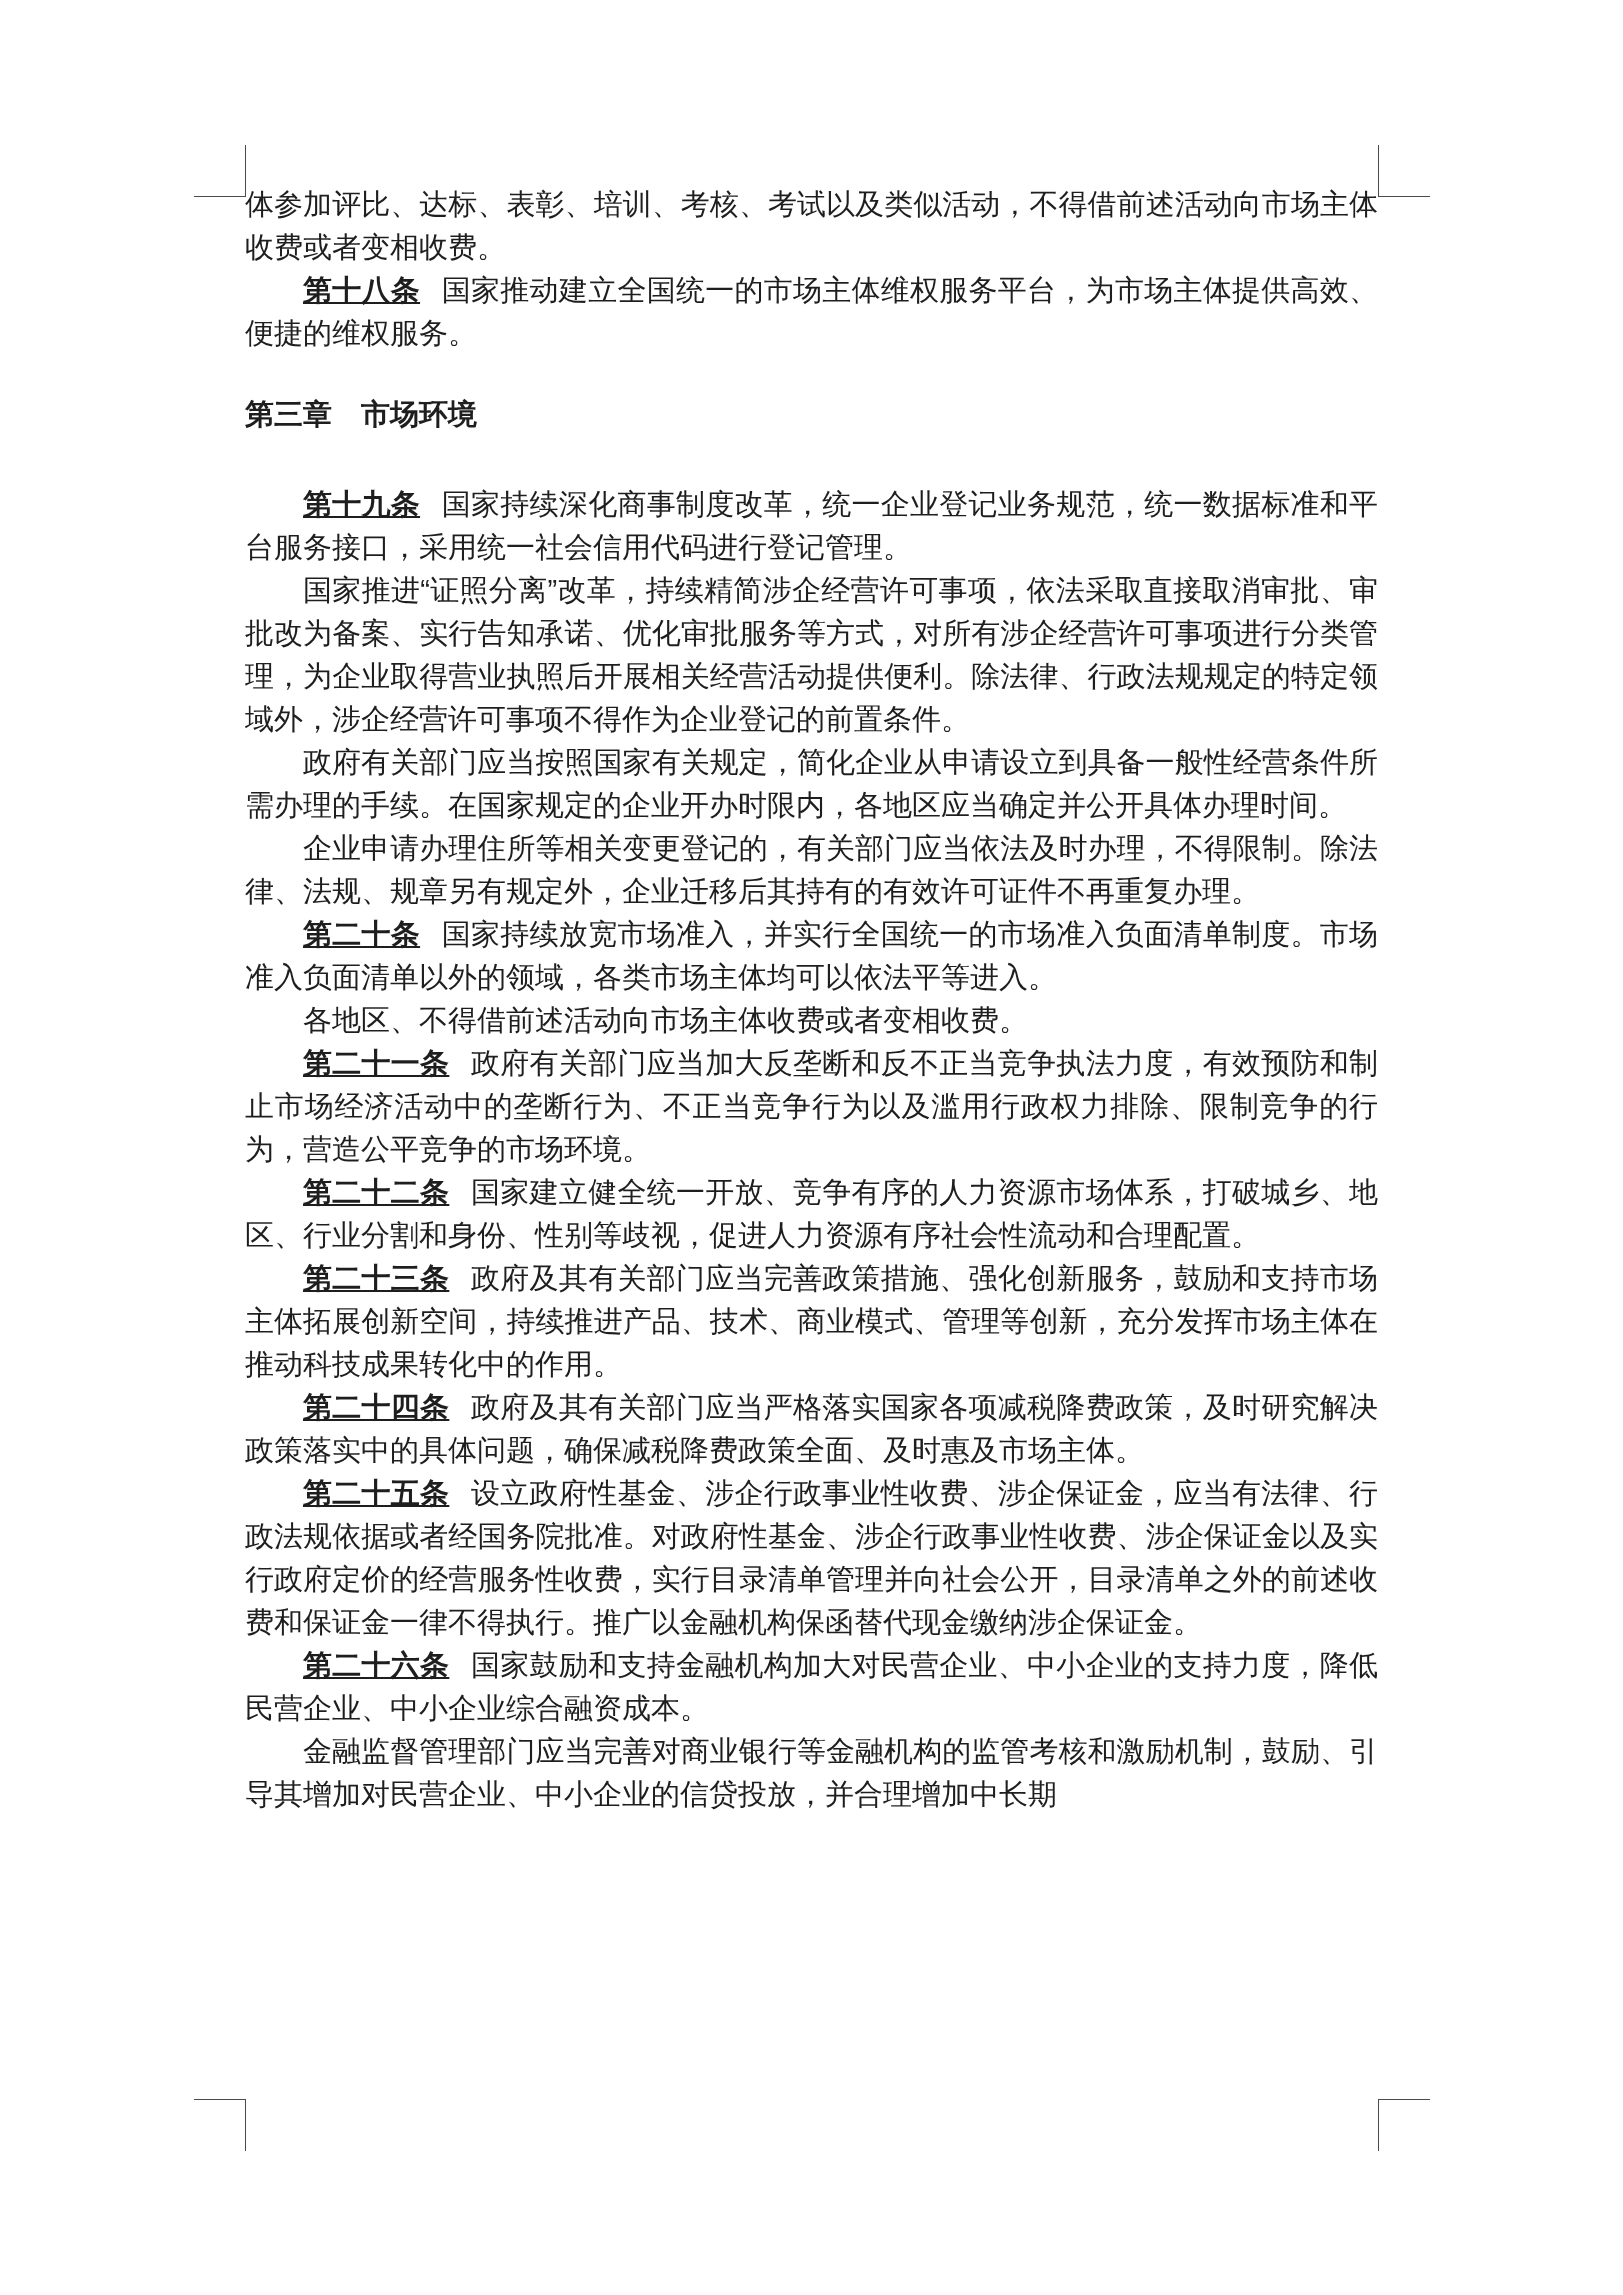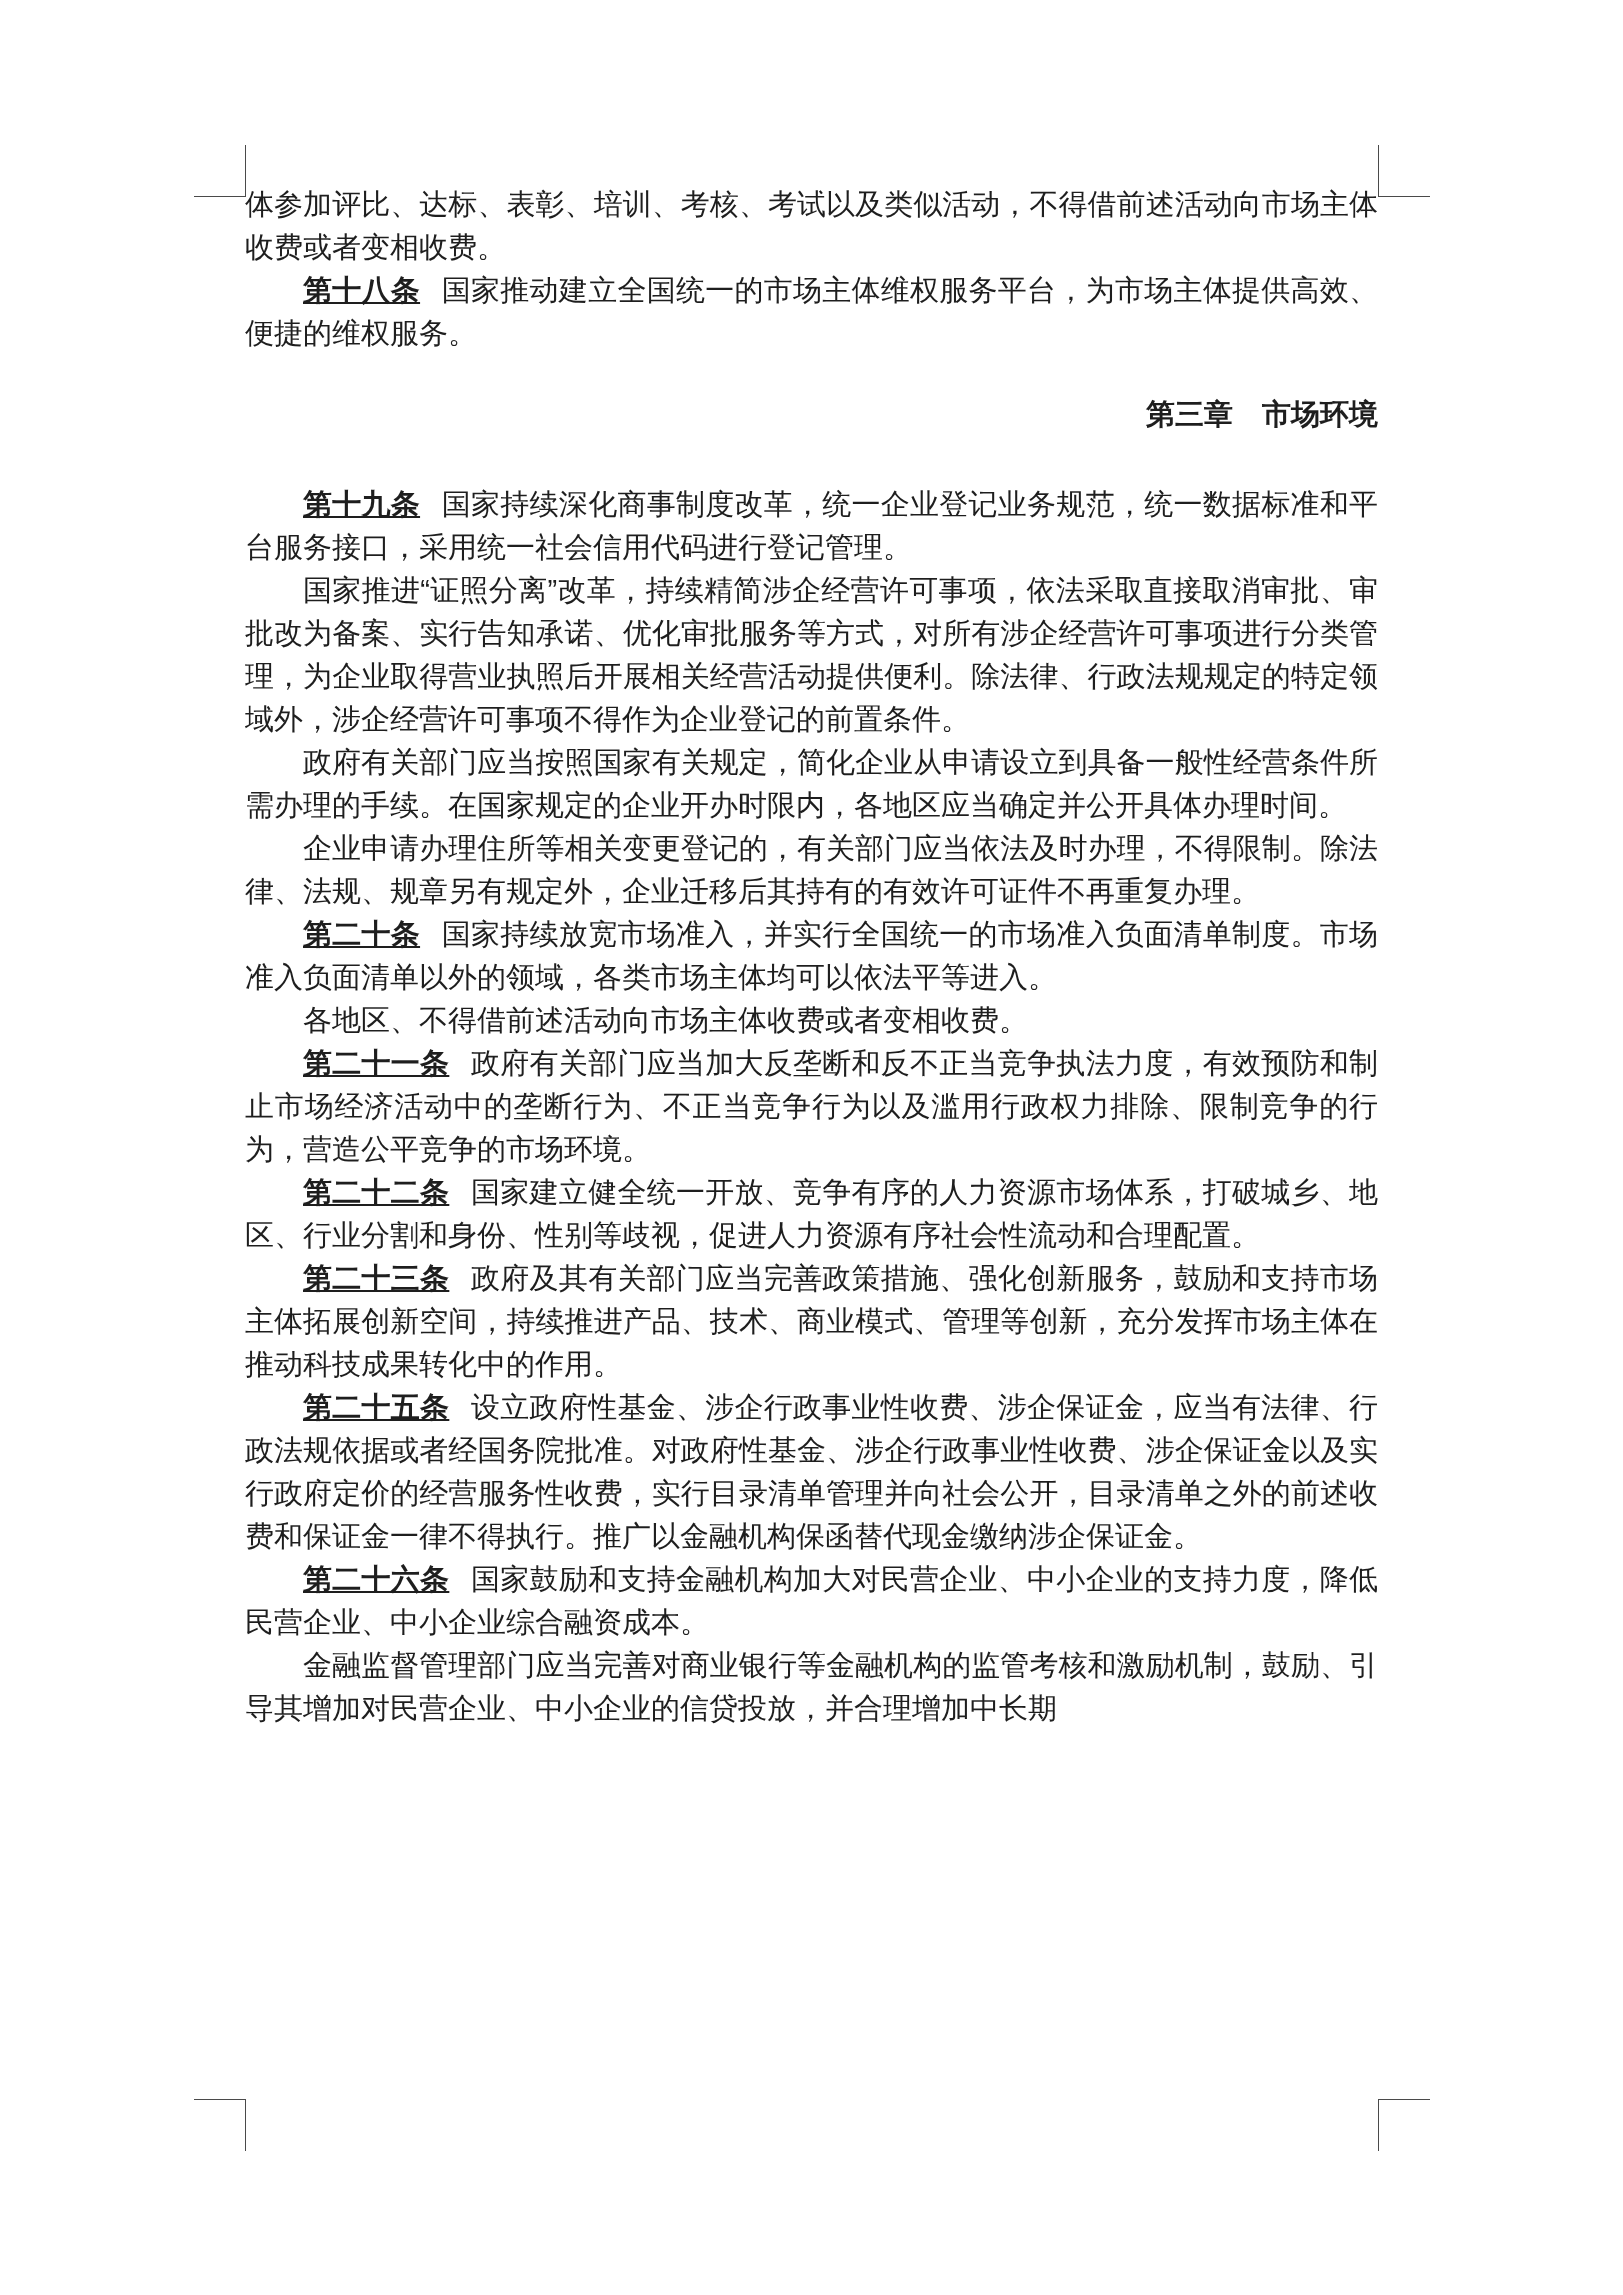--- a/index.html
+++ b/index.html
@@ -38,21 +38,21 @@
     text-align:justify;
   }
   .doc-body p{
     margin:0;
     text-indent:2em;
   }
   .doc-body p.no-indent{text-indent:0;}
   .chapter{
     font-size:29px;
     font-weight:bold;
-    text-align:right;
+    text-align:left;
     text-indent:0;
     margin:38px 0 47px 0;
     color:var(--text-color);
   }
   .art{
     font-weight:bold;
     margin-right:0.75em;
     text-decoration:underline;
   }
 </style>
@@ -70,18 +70,19 @@
       <h2 class="chapter">第三章　市场环境</h2>
       <p class="body-para"><span class="art">第十九条</span><span>国家持续深化商事制度改革，统一企业登记业务规范，统一数据标准和平台服务接口，采用统一社会信用代码进行登记管理。</span></p>
       <p class="body-para">国家推进“证照分离”改革，持续精简涉企经营许可事项，依法采取直接取消审批、审批改为备案、实行告知承诺、优化审批服务等方式，对所有涉企经营许可事项进行分类管理，为企业取得营业执照后开展相关经营活动提供便利。除法律、行政法规规定的特定领域外，涉企经营许可事项不得作为企业登记的前置条件。</p>
       <p class="body-para">政府有关部门应当按照国家有关规定，简化企业从申请设立到具备一般性经营条件所需办理的手续。在国家规定的企业开办时限内，各地区应当确定并公开具体办理时间。</p>
       <p class="body-para">企业申请办理住所等相关变更登记的，有关部门应当依法及时办理，不得限制。除法律、法规、规章另有规定外，企业迁移后其持有的有效许可证件不再重复办理。</p>
       <p class="body-para"><span class="art">第二十条</span><span>国家持续放宽市场准入，并实行全国统一的市场准入负面清单制度。市场准入负面清单以外的领域，各类市场主体均可以依法平等进入。</span></p>
       <p class="body-para">各地区、不得借前述活动向市场主体收费或者变相收费。</p>
       <p class="body-para"><span class="art">第二十一条</span><span>政府有关部门应当加大反垄断和反不正当竞争执法力度，有效预防和制止市场经济活动中的垄断行为、不正当竞争行为以及滥用行政权力排除、限制竞争的行为，营造公平竞争的市场环境。</span></p>
       <p class="body-para"><span class="art">第二十二条</span><span>国家建立健全统一开放、竞争有序的人力资源市场体系，打破城乡、地区、行业分割和身份、性别等歧视，促进人力资源有序社会性流动和合理配置。</span></p>
       <p class="body-para"><span class="art">第二十三条</span><span>政府及其有关部门应当完善政策措施、强化创新服务，鼓励和支持市场主体拓展创新空间，持续推进产品、技术、商业模式、管理等创新，充分发挥市场主体在推动科技成果转化中的作用。</span></p>
+      <p class="body-para"><span class="art">第二十四条</span><span>政府及其有关部门应当严格落实国家各项减税降费政策，及时研究解决政策落实中的具体问题，确保减税降费政策全面、及时惠及市场主体。</span></p>
       <p class="body-para"><span class="art">第二十五条</span><span>设立政府性基金、涉企行政事业性收费、涉企保证金，应当有法律、行政法规依据或者经国务院批准。对政府性基金、涉企行政事业性收费、涉企保证金以及实行政府定价的经营服务性收费，实行目录清单管理并向社会公开，目录清单之外的前述收费和保证金一律不得执行。推广以金融机构保函替代现金缴纳涉企保证金。</span></p>
       <p class="body-para"><span class="art">第二十六条</span><span>国家鼓励和支持金融机构加大对民营企业、中小企业的支持力度，降低民营企业、中小企业综合融资成本。</span></p>
       <p class="body-para">金融监督管理部门应当完善对商业银行等金融机构的监管考核和激励机制，鼓励、引导其增加对民营企业、中小企业的信贷投放，并合理增加中长期</p>
     </div>
 </div>
 
 
 </body></html>

